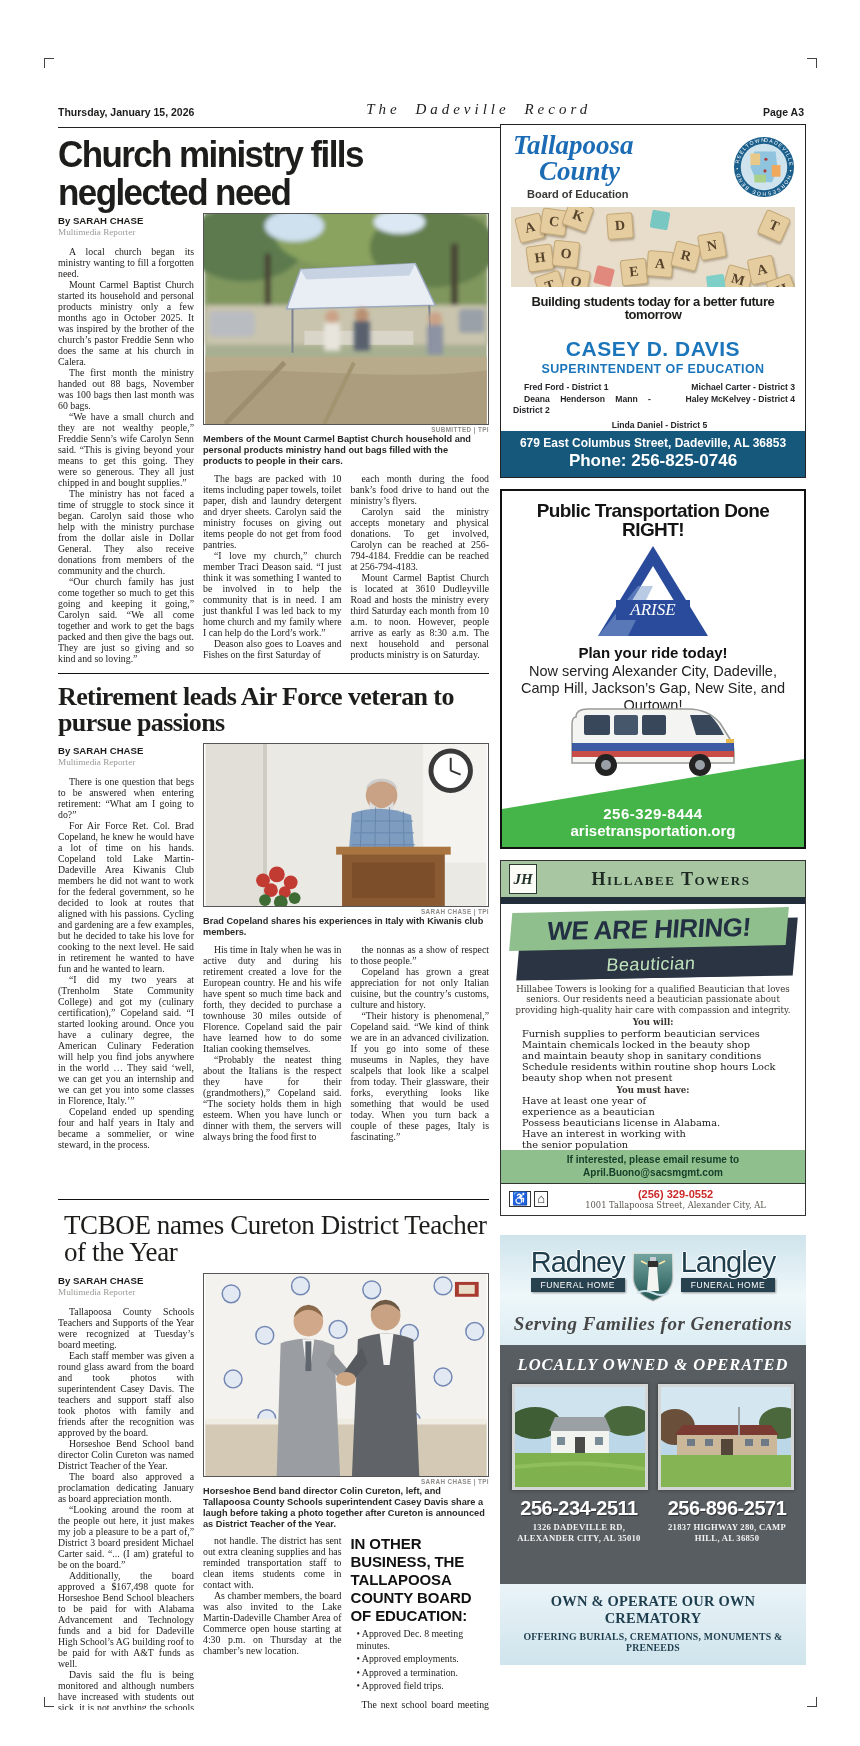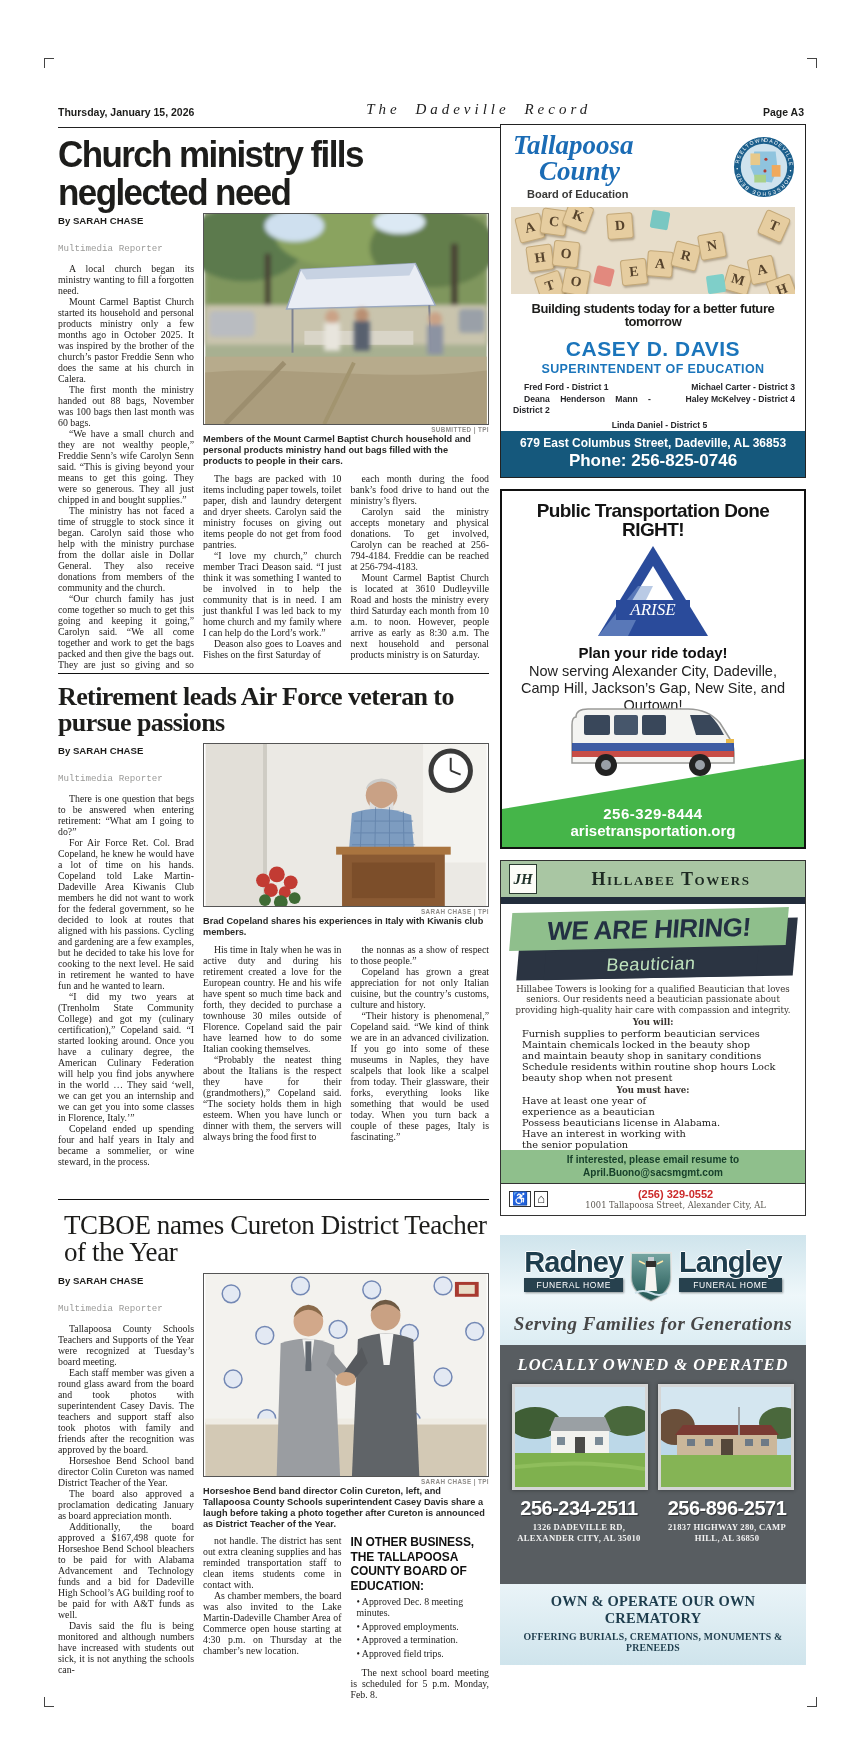--- a/index.html
+++ b/index.html
@@ -29,33 +29,33 @@
   .a3{height:506px;}
   .rule{border:0;border-top:1.2px solid #111;margin:3px 0 4px 0;}
   h1.headline1{font-family:"Liberation Sans",sans-serif;font-weight:bold;font-size:35px;
       letter-spacing:-1.6px;margin:11px 0 8px 0;line-height:1;transform:scaleY(1.08);transform-origin:left top;}
   h2.headline2{font-family:"Liberation Serif",serif;font-weight:bold;font-size:26px;
       letter-spacing:-0.6px;margin:6px 0 7px 0;line-height:1;}
   h2.headline3{font-family:"Liberation Serif",serif;font-weight:normal;font-size:27px;
       letter-spacing:-0.4px;margin:8px 0 7px 0;line-height:1;padding-left:6px;}
   .byline{margin:2px 0 9px 0;}
   .byline .by{font-family:"Liberation Sans",sans-serif;font-weight:bold;font-size:9.6px;display:block;}
-  .byline .title{font-family:Liberation Mono, monospace;font-size:9.2px;color:#9a9a98;display:block;margin-top:17px;}
+  .byline .title{font-family:Liberation Serif, serif;font-size:9.2px;color:#9a9a98;display:block;margin-top:1px;}
   .body-row{display:flex;gap:9px;}
   .colnarrow{width:136px;flex:0 0 136px;}
   .rightblock{flex:1;min-width:0;}
   .para{font-size:9.8px;line-height:11px;text-indent:11px;text-align:justify;margin:0;color:#22201e;}
   .credit{font-family:"Liberation Sans",sans-serif;font-size:6.3px;font-weight:bold;color:#8f8d8a;
           letter-spacing:.4px;text-align:right;margin:1px 0 1px 0;}
   .caption{font-family:"Liberation Sans",sans-serif;font-size:9.2px;font-weight:bold;color:#2a2a28;
            line-height:1.18;margin:0 0 6px 0;}
   .photo{width:100%;border:1px solid #555;box-sizing:border-box;display:block;}
   .twocols{display:flex;gap:9px;margin-top:3px;}
   .twocols .c{flex:1;min-width:0;}
-  .lead{font-family:"Liberation Sans",sans-serif;font-weight:800;font-size:12px;line-height:1.2;
+  .lead{font-family:"Liberation Sans",sans-serif;font-weight:800;font-size:15px;line-height:1.2;
         letter-spacing:-0.1px;margin:0 1px 3px 0;color:#111;}
   .bullet-list p{font-size:9.8px;line-height:11.4px;margin:0 0 2px 6px;text-indent:0;text-align:left;}
   .closing{margin-top:8px;}
 
   
   .ad{box-sizing:border-box;font-family:"Liberation Sans",sans-serif;}
 
   
   .ad-boe{border:1.6px solid #222;height:354px;background:#fff;display:flex;flex-direction:column;overflow:hidden;}
   .boe-top{display:flex;align-items:center;padding:8px 10px 2px 12px;gap:6px;}
@@ -84,21 +84,21 @@
   .boe-photo .tile:nth-child(13){left:238px;top:50px;transform:rotate(-12deg);}
   .boe-photo .tile:nth-child(14){left:250px;top:6px;transform:rotate(24deg);}
   .boe-photo .tile:nth-child(15){left:258px;top:70px;transform:rotate(-20deg);}
   .boe-photo .tile:nth-child(16){left:96px;top:6px;transform:rotate(-4deg);}
   .boe-photo .sq{position:absolute;width:18px;height:18px;border-radius:2px;}
   .boe-photo .sq1{left:140px;top:4px;background:#79c7c2;transform:rotate(10deg);}
   .boe-photo .sq2{left:196px;top:68px;background:#7fcfc9;transform:rotate(-8deg);}
   .boe-photo .sq3{left:84px;top:60px;background:#e2897e;transform:rotate(14deg);}
   .boe-tag{font-weight:800;font-size:13px;line-height:1.05;text-align:center;color:#1d1d1b;
       margin:8px 6px 4px 6px;letter-spacing:-0.4px;}
-  .boe-name{font-weight:800;font-size:21px;color:#1b75bb;text-align:center;letter-spacing:.5px;margin-top:4px;}
+  .boe-name{font-weight:800;font-size:21px;color:#1b75bb;text-align:center;letter-spacing:.5px;margin-top:11px;}
   .boe-role{font-weight:800;font-size:12.5px;color:#1b75bb;text-align:center;letter-spacing:.4px;margin-top:1px;}
   .boe-districts{display:grid;grid-template-columns:1fr 1fr;gap:1px 6px;margin:6px 10px 0 12px;}
   .boe-districts p{font-weight:bold;font-size:8.6px;color:#26262a;margin:0;}
   .boe-districts p:nth-child(2n){text-align:right;}
   .boe-districts p:last-child{grid-column:1/3;text-align:center;margin-top:3px;}
   .boe-footer{margin-top:auto;background:#15587c;color:#fff;text-align:center;padding:5px 0 6px 0;}
   .boe-footer .addr{font-weight:bold;font-size:12px;display:block;}
   .boe-footer .phone{font-weight:800;font-size:17px;display:block;margin-top:1px;}
 
   
@@ -143,21 +143,21 @@
   .hill-icons{font-size:13px;color:#222;display:flex;gap:3px;align-items:center;}
   .hill-icons .ic{border:1px solid #333;padding:0 2px;line-height:1.1;}
   .hill-cc{flex:1;text-align:center;}
   .hill-phone{color:#cc2a2a;font-weight:800;font-size:11px;display:block;}
   .hill-addr{color:#5a564f;font-size:8.3px;display:block;font-family:"DejaVu Serif",serif;}
 
   
   .ad-rad{height:430px;margin-top:19px;display:flex;flex-direction:column;overflow:hidden;}
   .rad-top{background:linear-gradient(180deg,#cfe4ec 0%,#eef7fa 55%,#dcedf3 100%);padding:14px 6px 10px 6px;}
   .rad-logos{display:flex;align-items:flex-start;justify-content:center;gap:6px;}
-  .rad-name{font-weight:700;font-size:29px;color:#1e3d4d;letter-spacing:-1px;line-height:.9;
+  .rad-name{font-weight:400;font-size:29px;color:#1e3d4d;letter-spacing:-1px;line-height:.9;
       text-shadow:0 1px 0 #fff,1px 0 0 #fff,-1px 0 0 #fff,0 -1px 0 #fff;}
   .rad-badge{display:block;background:#27414e;color:#fff;font-weight:normal;font-size:8.5px;letter-spacing:.6px;
       padding:2px 6px;margin-top:3px;text-align:center;box-shadow:1px 1px 2px rgba(0,0,0,.4);}
   .rad-script{font-family:"Liberation Serif",serif;font-style:italic;font-weight:bold;font-size:19px;
       color:#474747;text-align:center;margin-top:10px;letter-spacing:.5px;}
   .rad-mid{background:#585d61;flex:1;padding:10px 10px 14px 10px;}
   .rad-owned{font-family:"Liberation Serif",serif;font-style:italic;font-weight:bold;font-size:16.5px;
       color:#fff;text-align:center;letter-spacing:1px;margin-bottom:9px;}
   .rad-photos{display:flex;gap:10px;justify-content:center;}
   .rad-ph{border:3px solid rgba(235,235,235,.85);box-shadow:0 0 4px rgba(0,0,0,.4);}
@@ -343,20 +343,21 @@
           <div class="colnarrow">
             <div class="byline">
               <span class="by">By SARAH CHASE</span>
               <span class="title">Multimedia Reporter</span>
             </div>
             <div>
                 <p class="para">Tallapoosa County Schools Teachers and Supports of the Year were recognized at Tuesday’s board meeting.</p>
                 <p class="para">Each staff member was given a round glass award from the board and took photos with superintendent Casey Davis. The teachers and support staff also took photos with family and friends after the recognition was approved by the board.</p>
                 <p class="para">Horseshoe Bend School band director Colin Cureton was named District Teacher of the Year.</p>
                 <p class="para">The board also approved a proclamation dedicating January as board appreciation month.</p>
+                <p class="para">“Looking around the room at the people out here, it just makes my job a pleasure to be a part of,” District 3 board president Michael Carter said. “... (I am) grateful to be on the board.”</p>
                 <p class="para">Additionally, the board approved a $167,498 quote for Horseshoe Bend School bleachers to be paid for with Alabama Advancement and Technology funds and a bid for Dadeville High School’s AG building roof to be paid for with A&amp;T funds as well.</p>
                 <p class="para">Davis said the flu is being monitored and although numbers have increased with students out sick, it is not anything the schools can-</p>
               </div>
           </div>
           <div class="rightblock">
             <svg class="photo" width="284" height="204" viewBox="0 0 284 204">
               <rect width="284" height="204" fill="#f3f2ee"></rect>
               <g stroke="#7388b4" stroke-width="1.5" fill="#e3e9f3">
                 <circle cx="26" cy="20" r="9"></circle>
                   <circle cx="96" cy="12" r="9"></circle>

